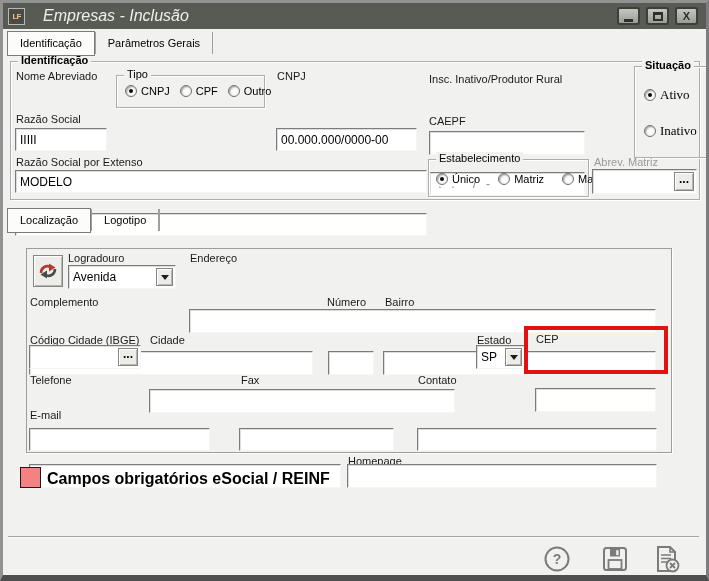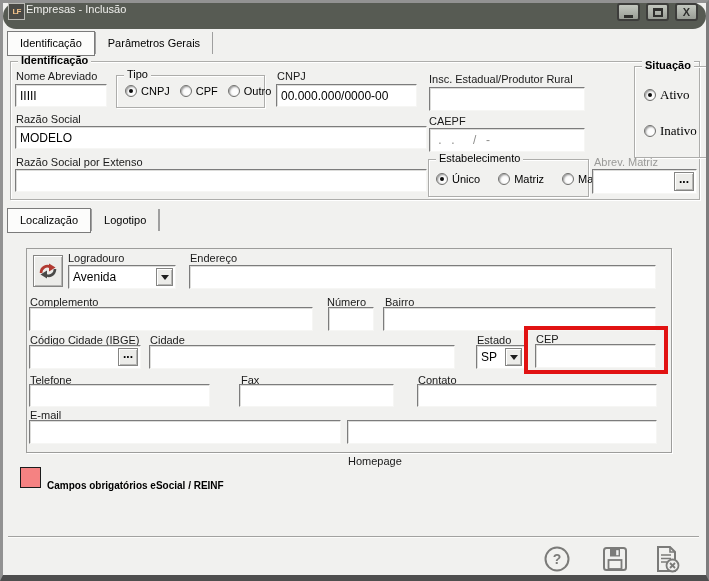--- a/index.html
+++ b/index.html
@@ -5,25 +5,25 @@
   * { box-sizing: border-box; margin: 0; padding: 0; }
   html,body { width:709px; height:581px; }
   body { font-family:"Liberation Sans", sans-serif; background:#d9d9d6; }
 
   .window { position:relative; width:709px; height:581px; background:#f1f1ef; overflow:hidden; }
   .frame  { position:absolute; inset:0; border:3px solid #929292; border-right-color:#7d7d7d;
             border-bottom:6px solid #4e4e4e; z-index:60; pointer-events:none; }
 
   
   .titlebar { position:absolute; left:3px; top:3px; width:703px; height:26px; background:#575b53;
-              display:flex; padding:0 5px; z-index:5;border-radius:13px; }
+              display:flex; align-items:center; padding:0 5px; z-index:5; }
   .app-icon { width:17px; height:17px; background:#4a4a46; border:1px solid #b9b9b4;
               color:#f0c08a; font-size:8px; font-weight:bold; display:flex; align-items:center;
               justify-content:center; letter-spacing:-1px; }
-  .title-text { color:#efefec; font-size:11px; margin-left:1px; }
+  .title-text { color:#efefec; font-size:16px; margin-left:18px;font-style:italic; }
   .winbtns { margin-left:auto; display:flex; gap:6px; padding-right:3px; }
   .winbtn { width:23px; height:18px; background:linear-gradient(#c3c7bf,#999d95); border:2px solid #3d3d3b;
             border-radius:3px; display:flex; align-items:center; justify-content:center;
             color:#2e2e2c; font-weight:bold; font-size:11px; cursor:pointer; }
   .glyph-min { width:9px; height:3px; background:#2e2e2c; margin-top:8px; }
   .glyph-max { width:10px; height:9px; border:2px solid #2e2e2c; border-top-width:3px; }
 
   
   .tabrow { position:absolute; display:flex; align-items:center; height:24px; z-index:2; }
   .tab { font-size:11px; padding:5px 12px 6px; white-space:nowrap; cursor:pointer; }
@@ -34,21 +34,21 @@
   .grp { position:absolute; border:1px solid #adadab; box-shadow:inset 1px 1px 0 #ffffff, 1px 1px 0 #ffffff; }
   .grp-title { position:absolute; top:-8px; left:7px; background:#f1f1ef; padding:0 3px;
                font-size:11px; white-space:nowrap; }
   .grp-title.bold { font-weight:bold; }
 
   .lbl { position:absolute; font-size:11px; color:#1a1a1a; white-space:nowrap; }
   .lbl.disabled { color:#9a9a98; }
 
   .fld { position:absolute; background:#fff; border:1px solid; border-color:#7c7c7c #f6f6f4 #f6f6f4 #7c7c7c;
          box-shadow:inset 1px 1px 0 #dcdcda; font-size:12px; font-family:"Liberation Sans",sans-serif;
-         padding:2px 4px; color:#000; }
+         padding:2px 4px; color:#000;margin-top:44px; }
   input.fld { outline:none; }
   .fld.gray { color:#8d8d8b; letter-spacing:1px; }
   .fldwrap { position:absolute; background:#fff; border:1px solid; border-color:#7c7c7c #f6f6f4 #f6f6f4 #7c7c7c;
              box-shadow:inset 1px 1px 0 #dcdcda; }
   .fldwrap input { position:absolute; inset:1px 22px 1px 1px; border:none; outline:none; font-size:12px;
                    font-family:"Liberation Sans",sans-serif; padding:0 3px; background:transparent; }
   .btn3d { background:#eCeCe9; border:1px solid #858583; box-shadow:inset 1px 1px 0 #ffffff, inset -1px -1px 0 #b6b6b4;
            display:flex; align-items:center; justify-content:center; cursor:pointer; }
   .browse-btn { position:absolute; right:2px; top:2px; bottom:2px; width:20px; font-size:12px;
                 font-weight:bold; line-height:6px; padding-bottom:6px; }
@@ -70,21 +70,21 @@
 
   .swap-btn { position:absolute; left:33px; top:255px; width:30px; height:32px; }
 
   
   .annotation { position:absolute; left:524px; top:326px; width:144px; height:48px;
                 border:4px solid #e11212; z-index:30; pointer-events:none; }
 
   
   .legend-swatch { position:absolute; left:20px; top:467px; width:21px; height:21px;
                    background:#f58282; border:1px solid #1c1c1c; }
-  .legend-text { position:absolute; left:47px; top:480px; font-size:10px; font-weight:bold; }
+  .legend-text { position:absolute; left:47px; top:470px; font-size:16px; font-weight:bold; }
 
   .hsep { position:absolute; left:8px; top:536px; width:691px; height:2px;
           border-top:1px solid #a2a2a0; border-bottom:1px solid #fcfcfa; }
 
   .footer-btn { position:absolute; width:30px; height:30px; background:transparent; border:none;
                 cursor:pointer; padding:0; }
 </style>
 </head>
 <body>
 
@@ -134,21 +134,21 @@
       <span class="radio">
           <span class="rdot"></span>
           <span>Outro</span>
         </span>
     </div>
   </div>
 
   <span class="lbl" style="left:277px; top:70px;">CNPJ</span>
   <input class="fld" style="left: 276px; top: 84px; width: 141px; height: 23px;" value="00.000.000/0000-00">
 
-  <span class="lbl" style="left:429px; top:73px;">Insc. Estadual/Produtor Rural</span>
+  <span class="lbl" style="left:429px; top:73px;">Insc. Inativo/Produtor Rural</span>
   <input class="fld" style="left: 429px; top: 87px; width: 156px; height: 24px;" value="">
 
   <div class="grp" style="left:634px; top:66px; width:83px; height:92px;">
     <span class="grp-title bold">Situação</span>
     <span class="radio checked serif" style="position:absolute; left:9px; top:20px;">
         <span class="rdot"></span>
         <span>Ativo</span>
       </span>
     <span class="radio serif" style="position:absolute; left:9px; top:56px;">
         <span class="rdot"></span>

